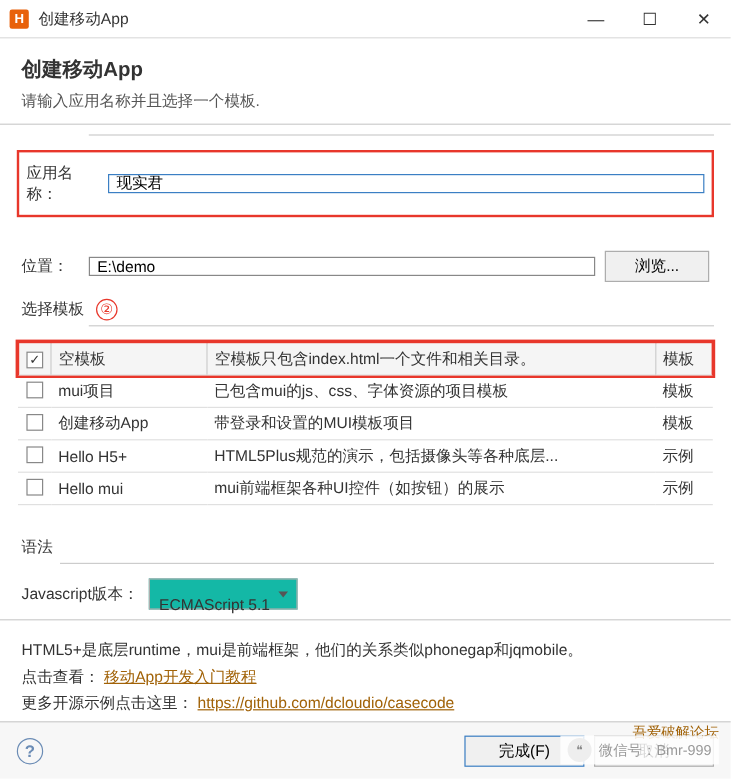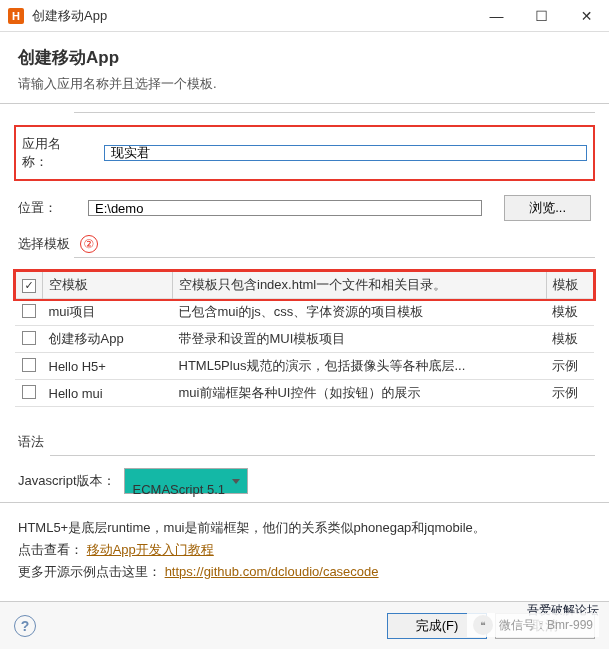--- a/index.html
+++ b/index.html
@@ -9,21 +9,21 @@
 .titlebar .title { flex: 1; font-size: 13px; }
 .titlebar .win-controls { display: flex; }
 .titlebar .win-btn { width: 45px; height: 32px; display: flex; align-items: center; justify-content: center; font-size: 14px; cursor: default; }
 .header { padding: 14px 18px 10px 18px; }
 .header h1 { font-size: 17px; font-weight: bold; margin-bottom: 6px; }
 .header .subtitle { font-size: 13px; color: #555; }
 .content { padding: 8px 14px; }
 .group-label { font-size: 13px; margin: 6px 0 4px 4px; display: flex; align-items: center; }
 .circled { display: inline-flex; width: 18px; height: 18px; border: 1px solid #e8372b; border-radius: 50%; color: #e8372b; font-size: 12px; align-items: center; justify-content: center; margin-left: 10px; }
 .hr { border-top: 1px solid #ccc; margin-left: 60px; margin-bottom: 12px; }
-.form-row { display: flex; align-items: center; margin: 6px 4px; gap: 22px; }
+.form-row { display: flex; align-items: center; margin: 6px 4px; gap: 8px; }
 .form-row label { width: 60px; font-size: 13px; }
 .text-input { flex: 1; height: 16px; border: 1px solid #888; padding: 2px 6px; font-size: 13px; font-family: inherit; }
 .text-input.highlighted { border: 1px solid #3b7fc4; }
 .red-box { border: 2px solid #e8372b; padding: 2px; }
 .btn { height: 26px; padding: 0 24px; border: 1px solid #adadad; background: #f0f0f0; font-size: 13px; cursor: default; font-family: inherit; }
 .template-table { width: 100%; border-collapse: collapse; margin-top: 2px; }
 .template-table tr { border-bottom: 1px solid #e0e0e0; }
 .template-table td { padding: 4px 6px; font-size: 13px; vertical-align: middle; }
 .template-table .col-check { width: 26px; text-align: center; }
 .template-table .col-name { width: 130px; }
@@ -35,21 +35,21 @@
 .select { height: 26px; border: 1px solid #adadad; background: #14b8a6; padding: 18px 22px 2px 8px; font-size: 13px; position: relative; display: inline-flex; align-items: center; }
 .select::after { content: ""; position: absolute; right: 7px; top: 10px; border-left: 4px solid transparent; border-right: 4px solid transparent; border-top: 5px solid #555; }
 .info-text { margin: 14px 4px 6px 4px; font-size: 13px; line-height: 1.7; }
 .link { color: #a16207; text-decoration: underline; cursor: default; }
 .footer { position: absolute; bottom: 0; left: 0; right: 0; border-top: 1px solid #ccc; height: 48px; display: flex; align-items: center; padding: 0 14px; background: #f7f7f7; }
 .help-icon { width: 22px; height: 22px; border: 1.5px solid #6b8cb5; border-radius: 50%; color: #6b8cb5; display: flex; align-items: center; justify-content: center; font-size: 14px; font-weight: bold; }
 .footer .spacer { flex: 1; }
 .footer .btn { width: 100px; margin-left: 8px; }
 .footer .btn.primary { border: 1px solid #3b7fc4; }
 .watermark { position: absolute; right: 10px; bottom: 12px; font-size: 12px; color: #999; display: flex; align-items: center; gap: 6px; background: rgba(255,255,255,0.85); padding: 2px 6px; }
-.watermark2 { position: absolute; right: 10px; bottom: 30px; font-size: 12px; color: #0f172a; }
+.watermark2 { position: absolute; right: 10px; bottom: 30px; font-size: 12px; color: #a16207; }
 .wechat-icon { width: 20px; height: 20px; border-radius: 50%; background: #eee; display: inline-flex; align-items: center; justify-content: center; font-size: 10px; color: #888; }
 .divider-full { border-top: 1px solid #ccc; margin: 6px -14px; }
 </style>
 </head>
 <body>
 
 <div class="titlebar">
   <div class="app-icon">H</div>
   <div class="title">创建移动App</div>
   <div class="win-controls">
@@ -70,21 +70,21 @@
 
   <div class="hr"></div>
 
   <div class="red-box">
     <div class="form-row">
       <label>应用名称：</label>
       <input class="text-input highlighted" type="text" value="现实君" style="">
     </div>
   </div>
 
-  <div class="form-row" style="margin-top:14px">
+  <div class="form-row" style="margin-top:28px">
     <label style="width:48px">位置：</label>
     <input class="text-input" type="text" value="E:\demo" style="">
     <button class="btn">浏览...</button>
   </div>
 
   <div class="group-label" style="margin-top:14px">
     <span>选择模板</span>
     <span class="circled">②</span>
   </div>
   <div class="hr"></div>

